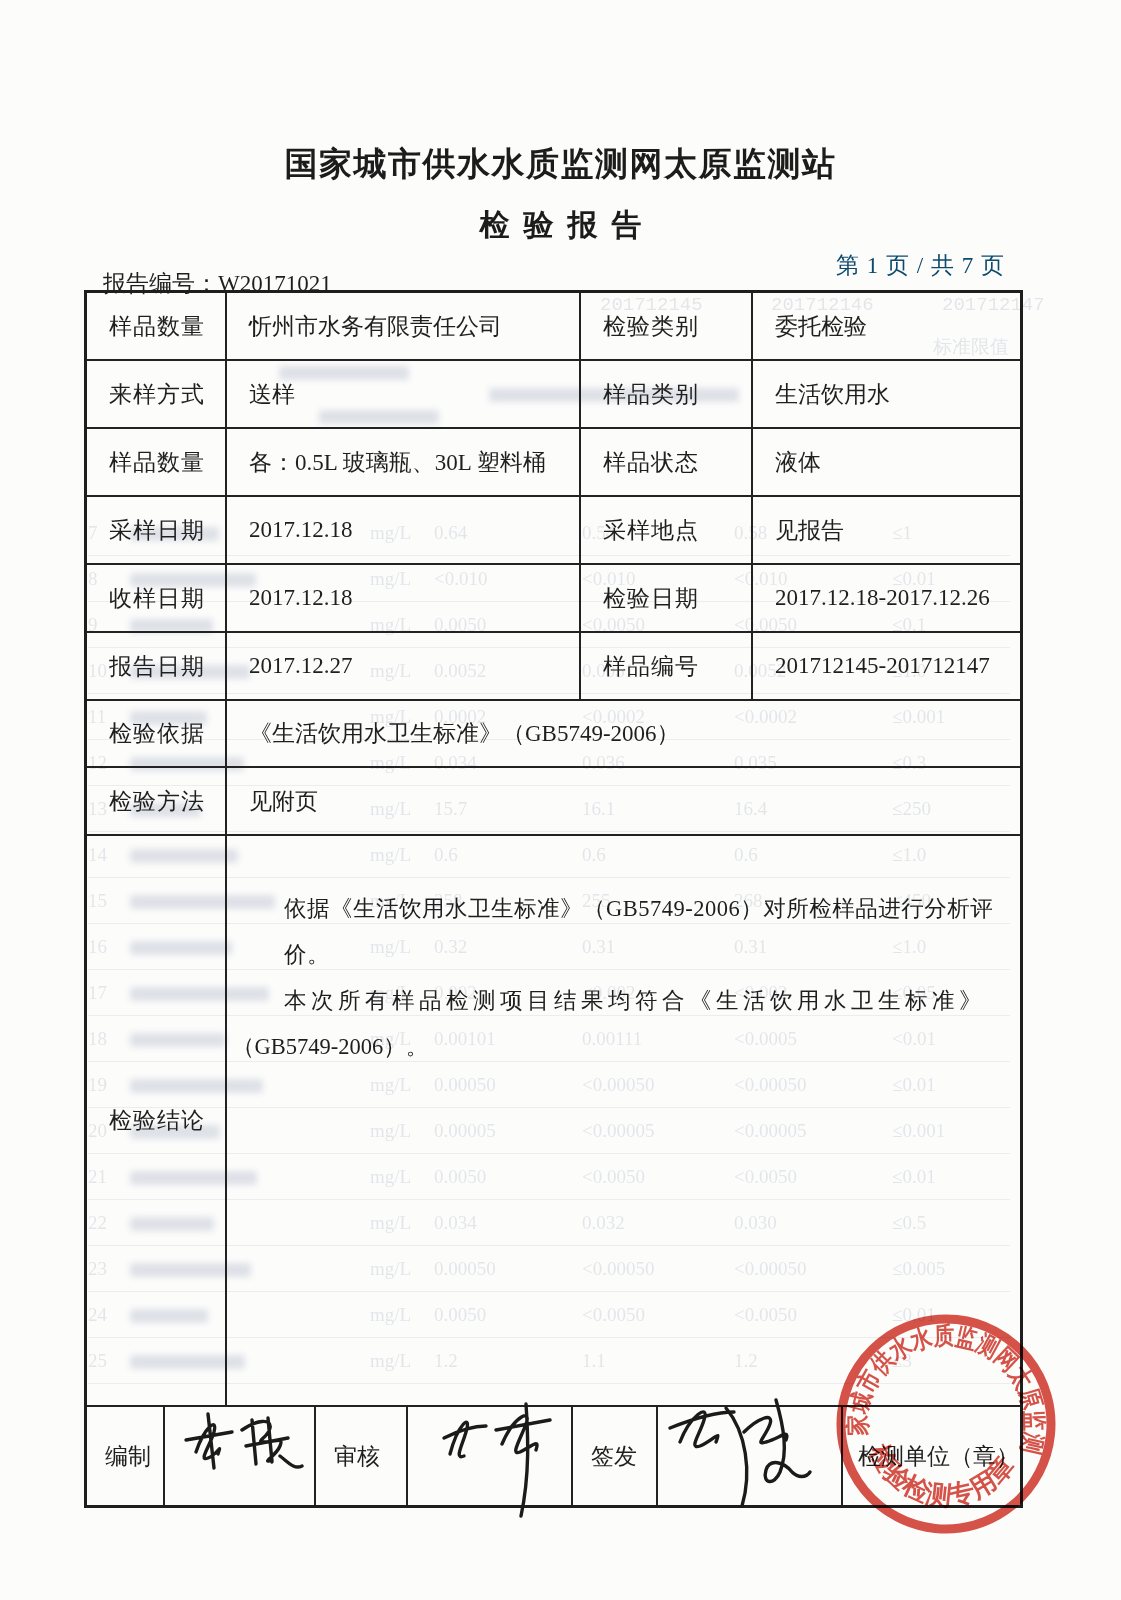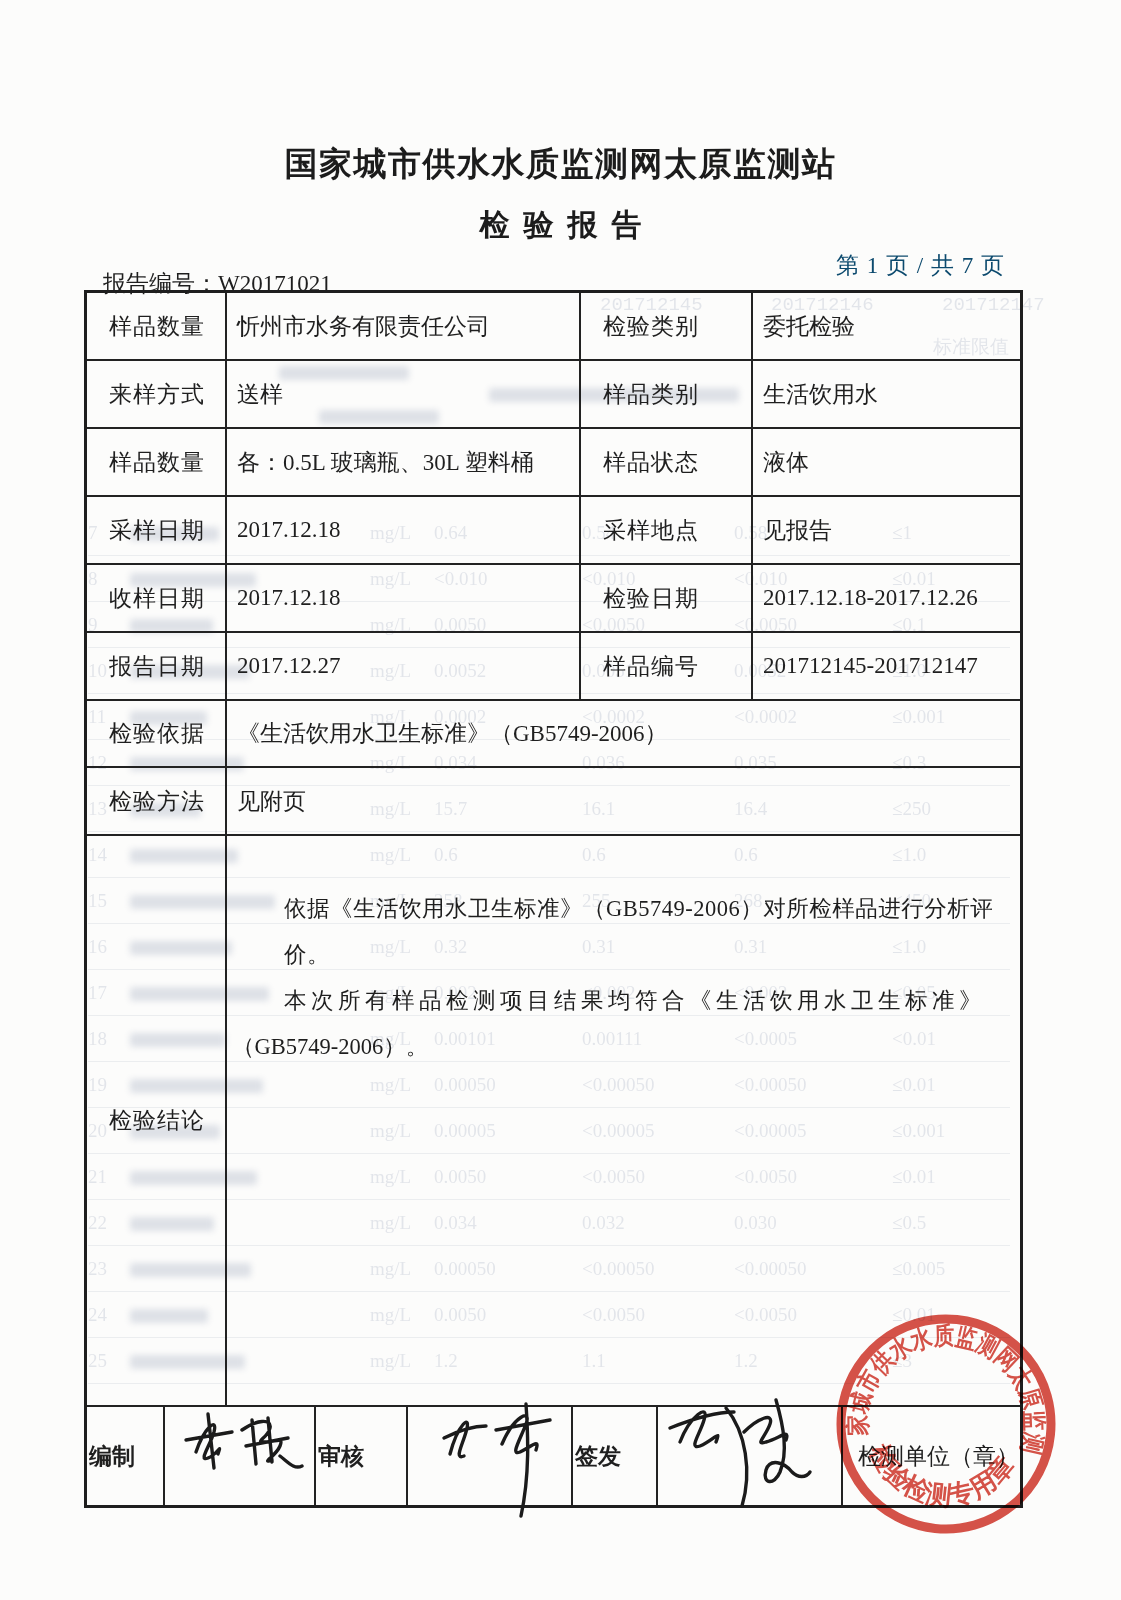--- a/index.html
+++ b/index.html
@@ -35,35 +35,35 @@
   }
   .trow{display:flex; border-bottom:2px solid #222; box-sizing:border-box;}
   .trow:last-child{border-bottom:none;}
   .cell{
     display:flex; align-items:center; box-sizing:border-box;
     border-right:2px solid #222; font-size:23px; color:#1f1f1f;
     overflow:visible;
   }
   .cell:last-child{border-right:none;}
   .lbl{padding-left:22px; letter-spacing:1px;}
-  .val{padding-left:10px;}
+  .val{padding-left:22px;}
   .h66{height:66px;} .h65{height:65px;}
   .w140{width:140px;} .w354{width:354px;} .w146{width:172px;} .wrest{flex:1;}
   .concl-row{height:571px;}
   .concl-label{align-items:center;}
   .concl-cell{position:relative; display:block;}
   .concl-par{position:absolute; top:50px; left:5px; right:10px; line-height:46px; font-size:22.5px; color:#1e1e1e;}
   .concl-line1{margin-left:52px; letter-spacing:0.5px;}
   .concl-line2{margin-left:52px; letter-spacing:4.5px;}
   .concl-line3{margin-left:0;}
   
   .frow{height:98px;}
   .fw1{width:78px;}  .fsig1{width:151px;} .fw2{width:92px;} .fsig2{width:165px;}
   .fw3{width:85px;}  .fsig3{width:185px;} .fseal{flex:1; padding-left:15px;}
-  .flbl{padding-left:2px;font-weight:bold;}
+  .flbl{padding-left:18px;}
   
   .sig{position:absolute; z-index:4; overflow:visible;}
   .sig path{fill:none; stroke:#1b1b1b; stroke-width:3.4; stroke-linecap:round; stroke-linejoin:round;}
   
   .stamp{
     position:absolute; left:826px; top:1304px; width:240px; height:240px;
     z-index:5; mix-blend-mode:multiply; opacity:0.88;
     transform:rotate(6deg); transform-origin:center;
   }
   .stamp text{font-family:"Liberation Serif","DejaVu Serif",serif; font-weight:bold;}

